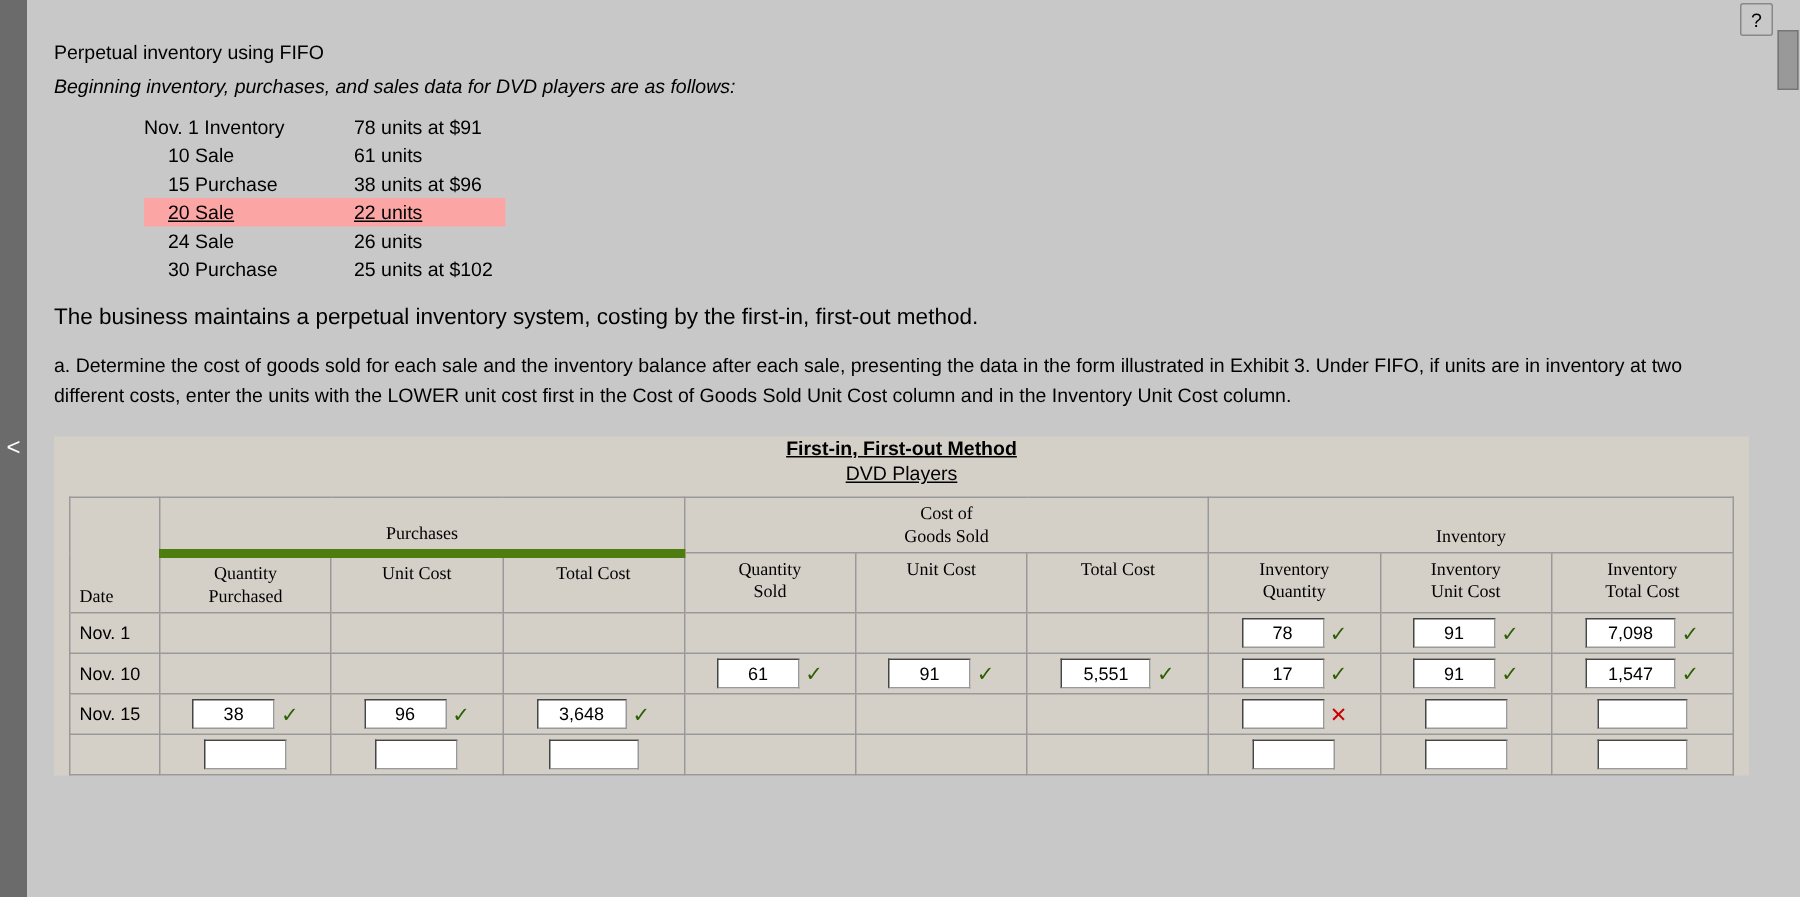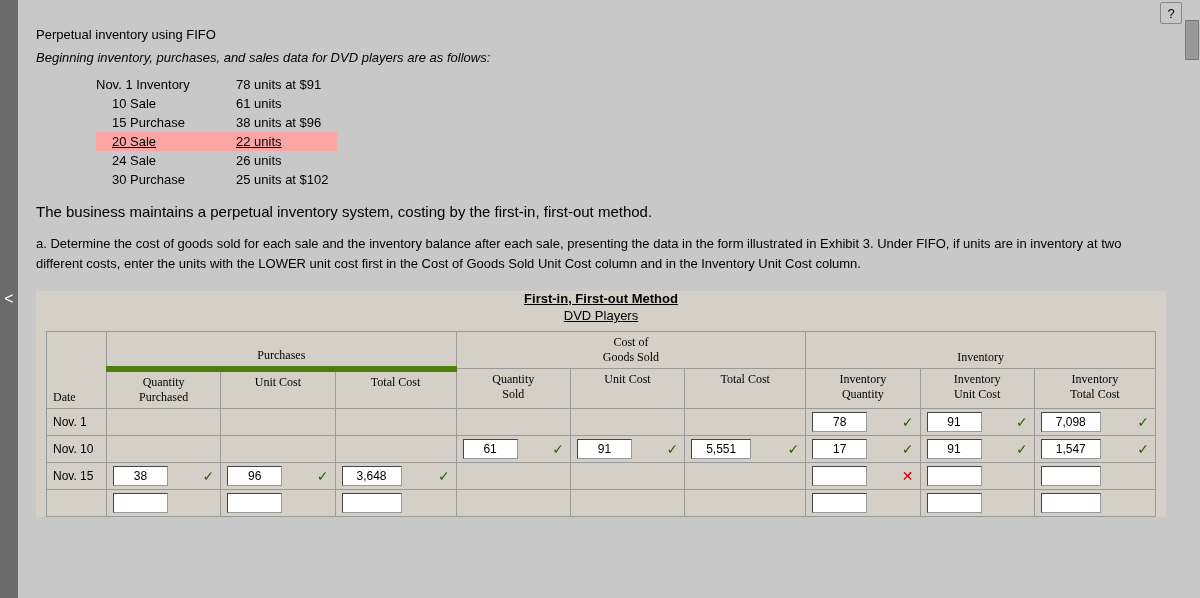--- a/index.html
+++ b/index.html
@@ -117,21 +117,21 @@
       margin-left: 2px;
     }
     .x-icon {
       color: #cc0000;
       font-size: 14px;
       margin-left: 2px;
     }
     .cell-with-input {
       display: flex;
       align-items: center;
-      justify-content: space-between;
+      justify-content: center;
       gap: 2px;
     }
     .left-nav {
       position: fixed;
       left: 0;
       top: 0;
       height: 598px;
       width: 18px;
       background: #6b6b6b;
       display: flex;

